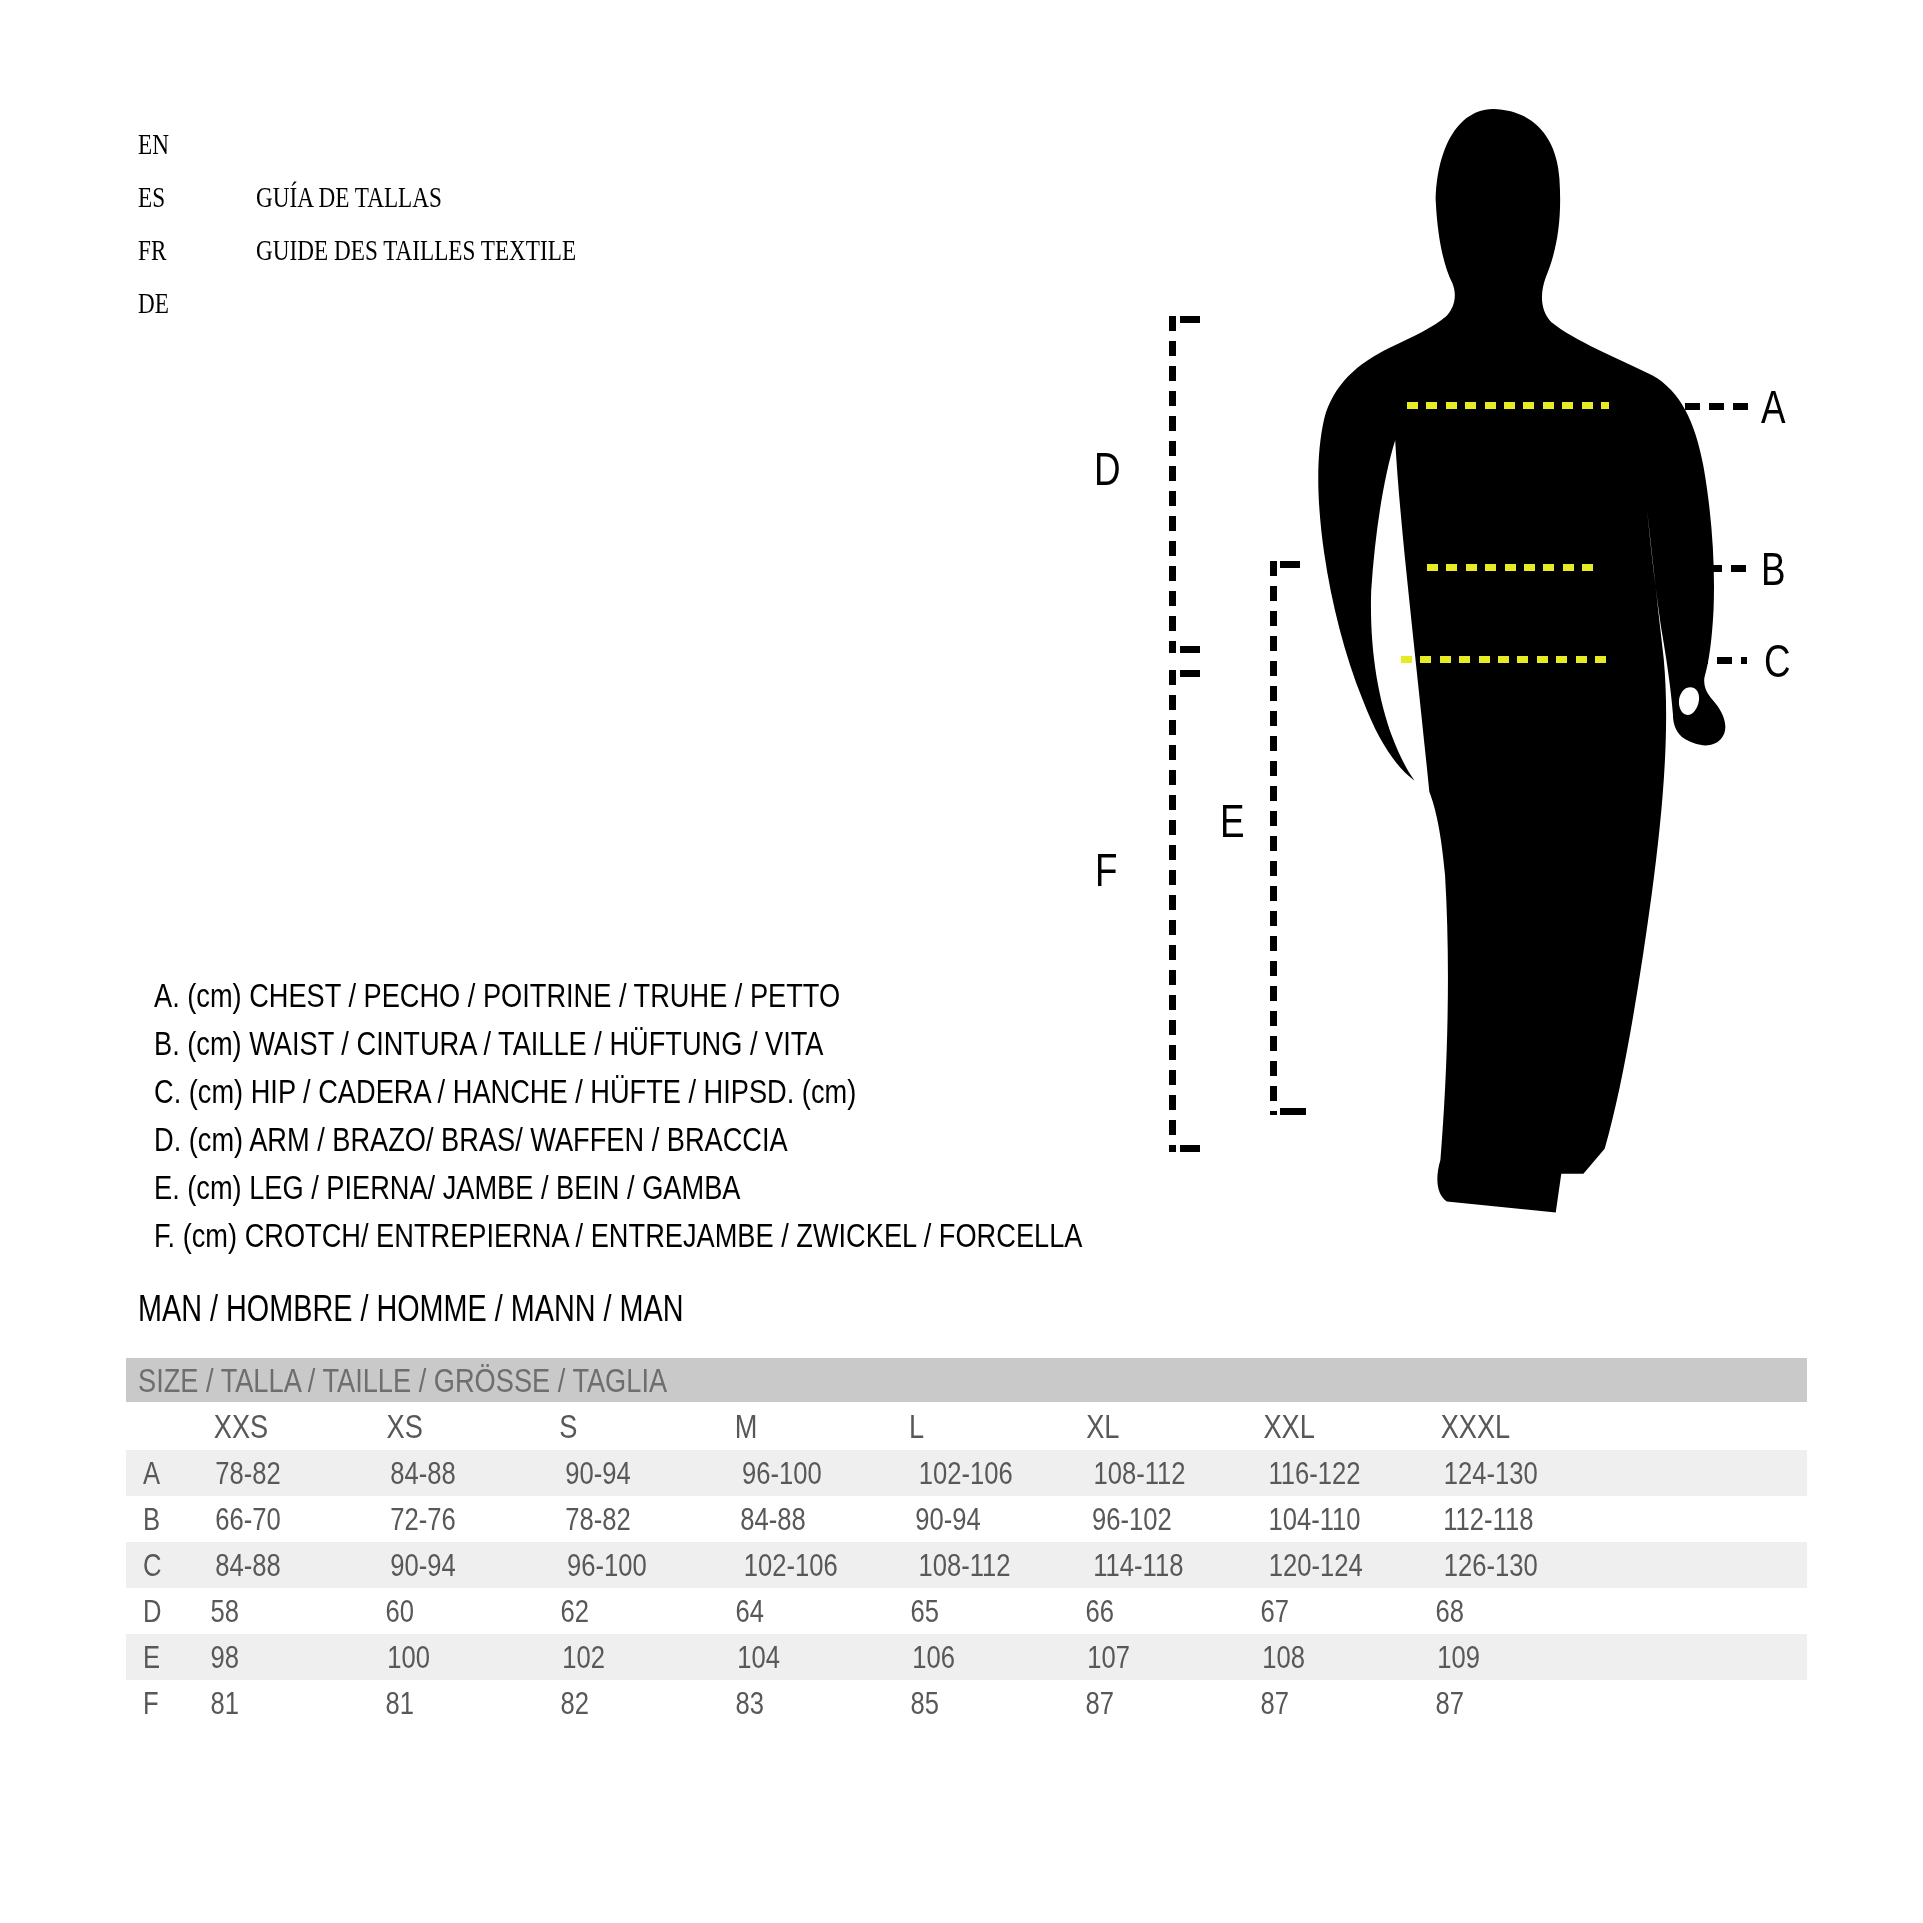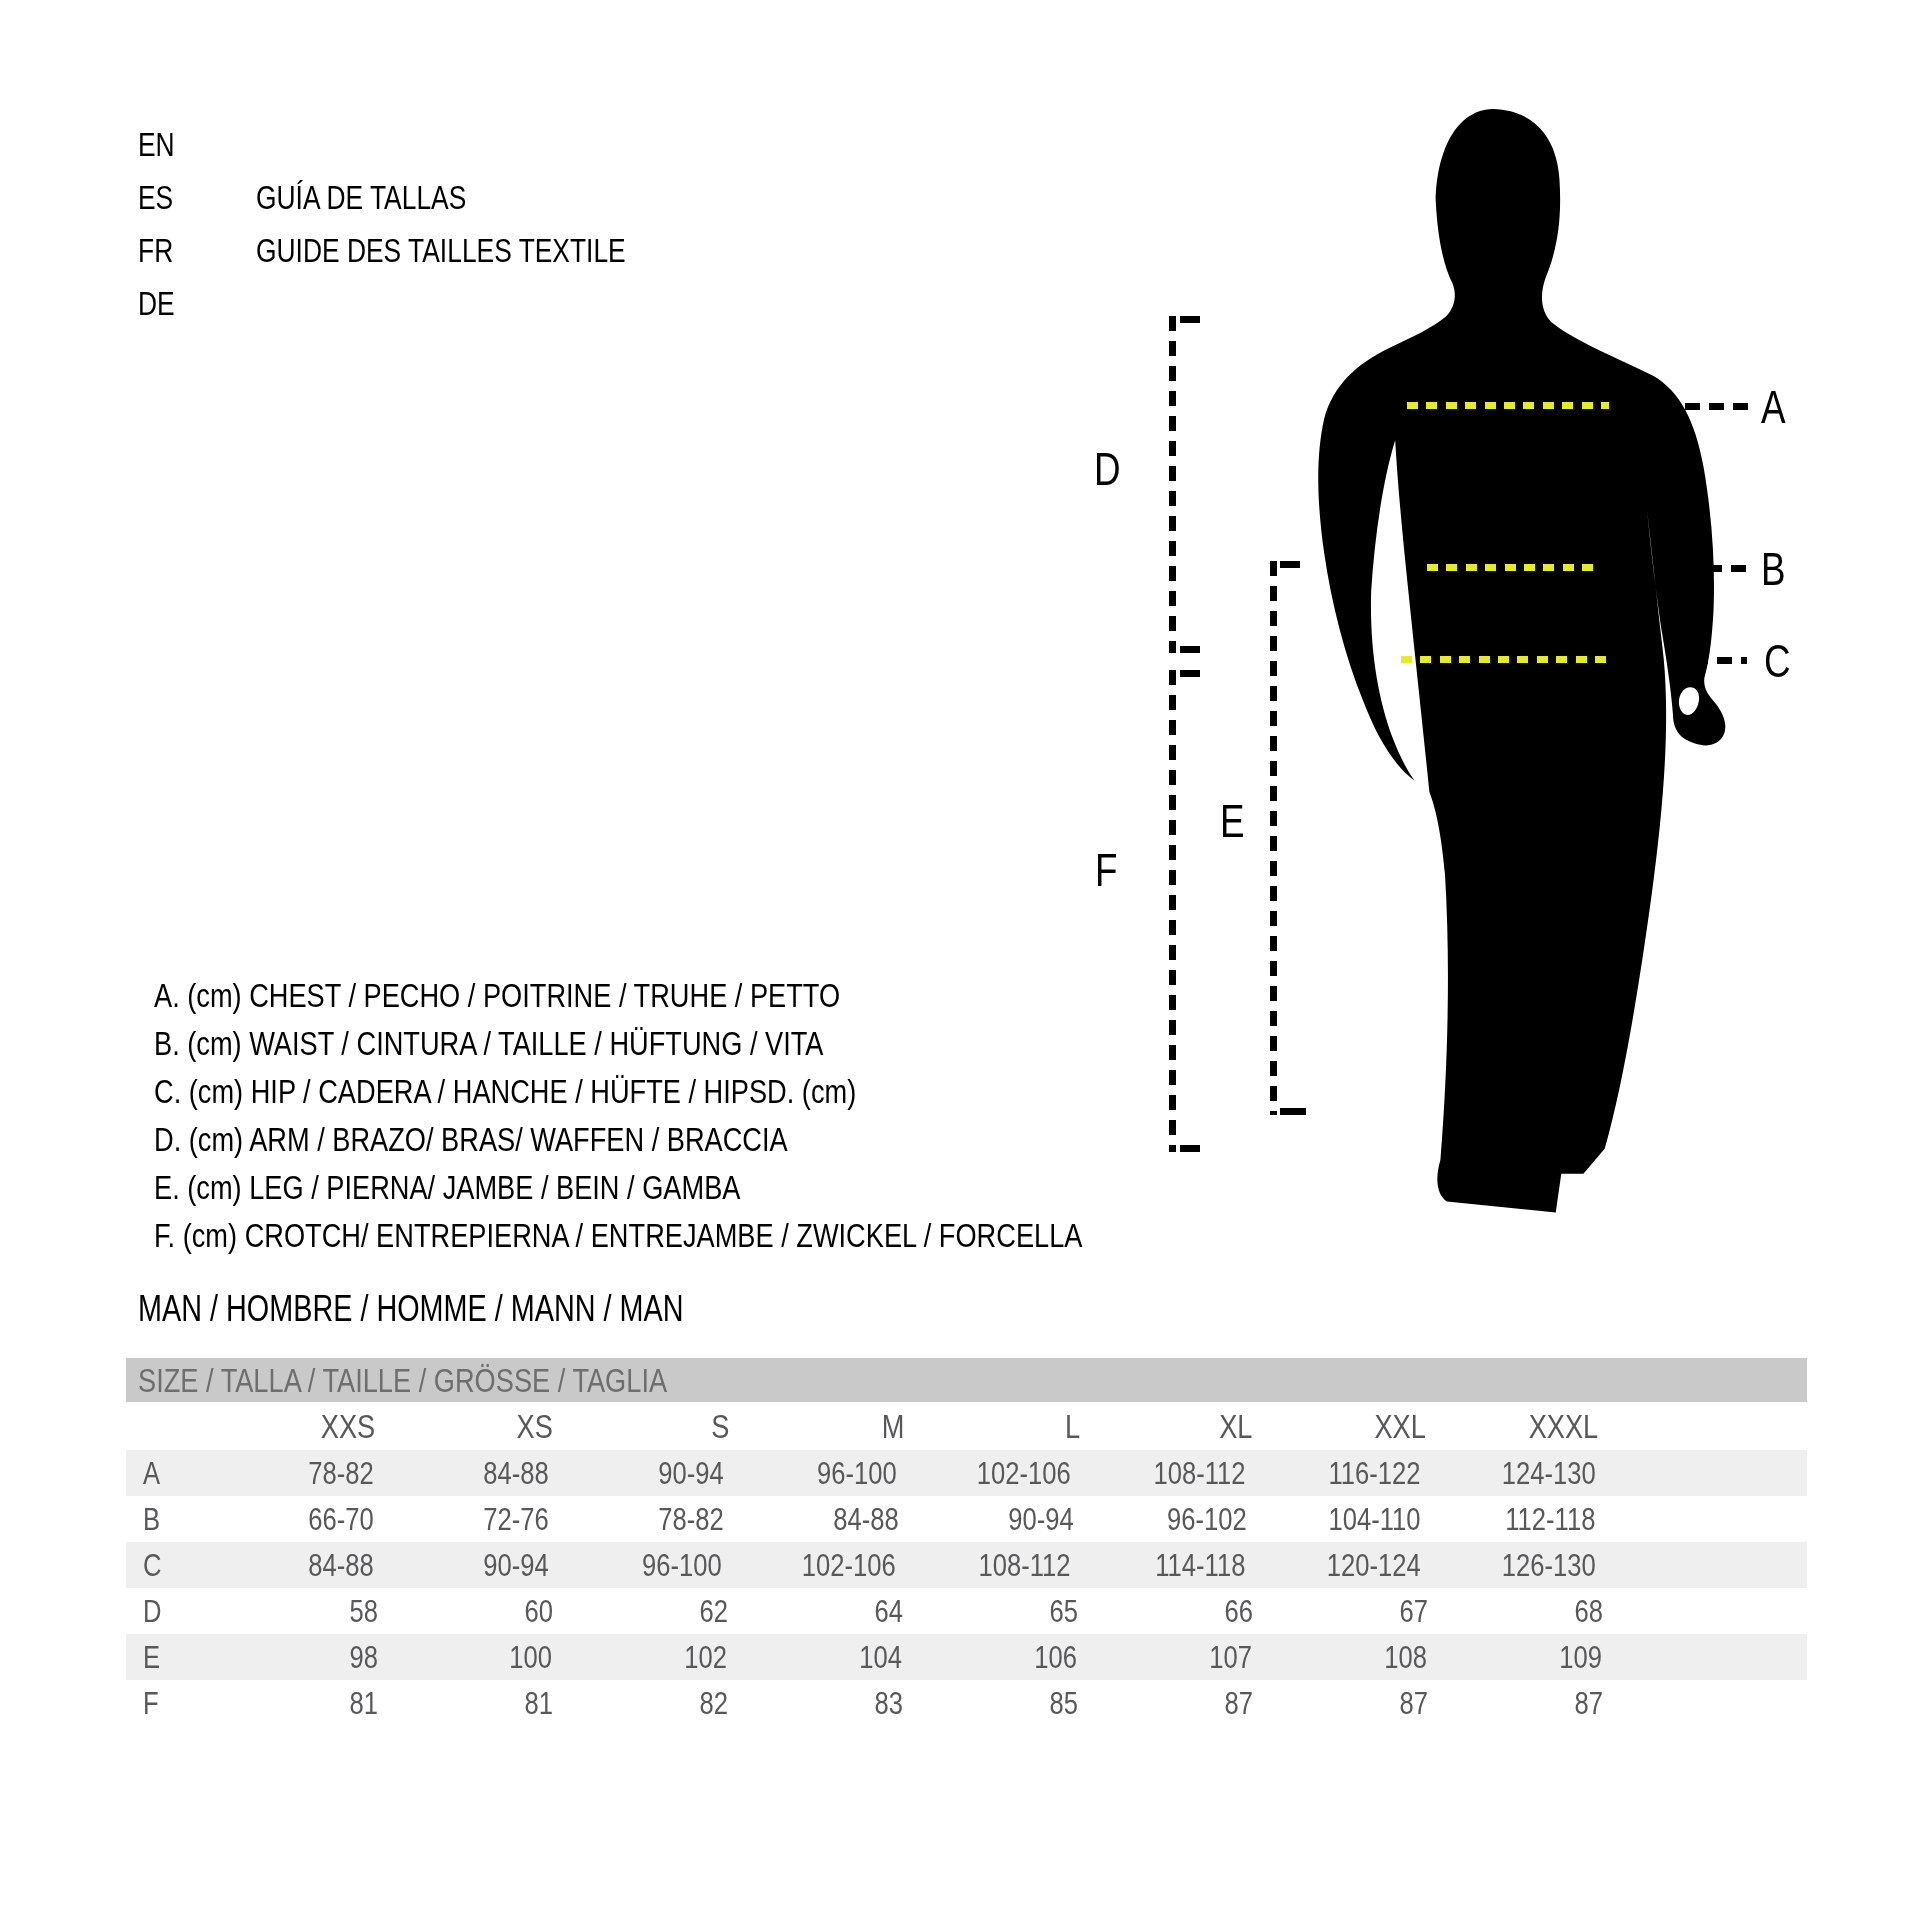--- a/index.html
+++ b/index.html
@@ -9,21 +9,21 @@
     background:#ffffff;
     font-family:"Liberation Sans","DejaVu Sans",sans-serif;
     color:#000;
     overflow:hidden;
   }
   .cond{display:inline-block;transform:scaleX(0.8);transform-origin:0 50%;white-space:nowrap;}
   .cond-c{display:inline-block;transform:scaleX(0.8);transform-origin:50% 50%;white-space:nowrap;}
 
   
   .titles{position:absolute;left:138px;top:118px;}
-  .t-row{display:grid;grid-template-columns:118px auto;height:53px;line-height:53px;font-size:33px;}
+  .t-row{display:grid;grid-template-columns:118px auto;height:53px;line-height:53px;font-size:29px;font-family:Liberation Serif, serif;}
 
   
   .figure-svg{position:absolute;left:0;top:0;width:1923px;height:1923px;pointer-events:none;}
 
   
   .ydash{position:absolute;height:7.4px;background:repeating-linear-gradient(90deg,#e6eb24 0 11px,transparent 11px 19.4px);z-index:3;}
   .bdash{position:absolute;height:6.5px;background:repeating-linear-gradient(90deg,#000 0 14.8px,transparent 14.8px 24px);z-index:2;}
   .vdash{position:absolute;width:6.5px;background:repeating-linear-gradient(180deg,#000 0 14.8px,transparent 14.8px 25px);z-index:2;}
   .tick{position:absolute;height:6.5px;background:#000;z-index:2;}
   .m-label{position:absolute;font-size:46px;line-height:50px;z-index:3;}
@@ -34,21 +34,21 @@
 
   .category{position:absolute;left:138px;top:1288px;height:41px;line-height:41px;font-size:36px;text-align:right;}
 
   
   .size-table{position:absolute;left:126px;top:1358px;width:1681px;}
   .thead{height:44px;line-height:44px;background:#c9c9c9;color:#6e6e6e;font-size:34px;padding-left:12px;box-sizing:border-box;}
   .trow{display:grid;grid-template-columns:81px repeat(8,175px) 1fr;align-items:center;}
   .sizes-row{height:48px;color:#58585a;font-size:34px;}
   .data-row{height:46px;color:#58585a;font-size:32px;}
   .data-row.stripe{background:#f0efef;}
-  .cell{text-align:center;display:flex;justify-content:flex-end;align-items:center;height:100%;}
+  .cell{text-align:center;display:flex;justify-content:flex-start;align-items:center;height:100%;}
   .rlabel{padding-left:16.6px;display:flex;align-items:center;height:100%;}
 </style>
 </head>
 <body>
 
 <div class="canvas">
 
   <section class="titles">
     <div class="t-row">
       <span><span class="cond">EN</span></span>

